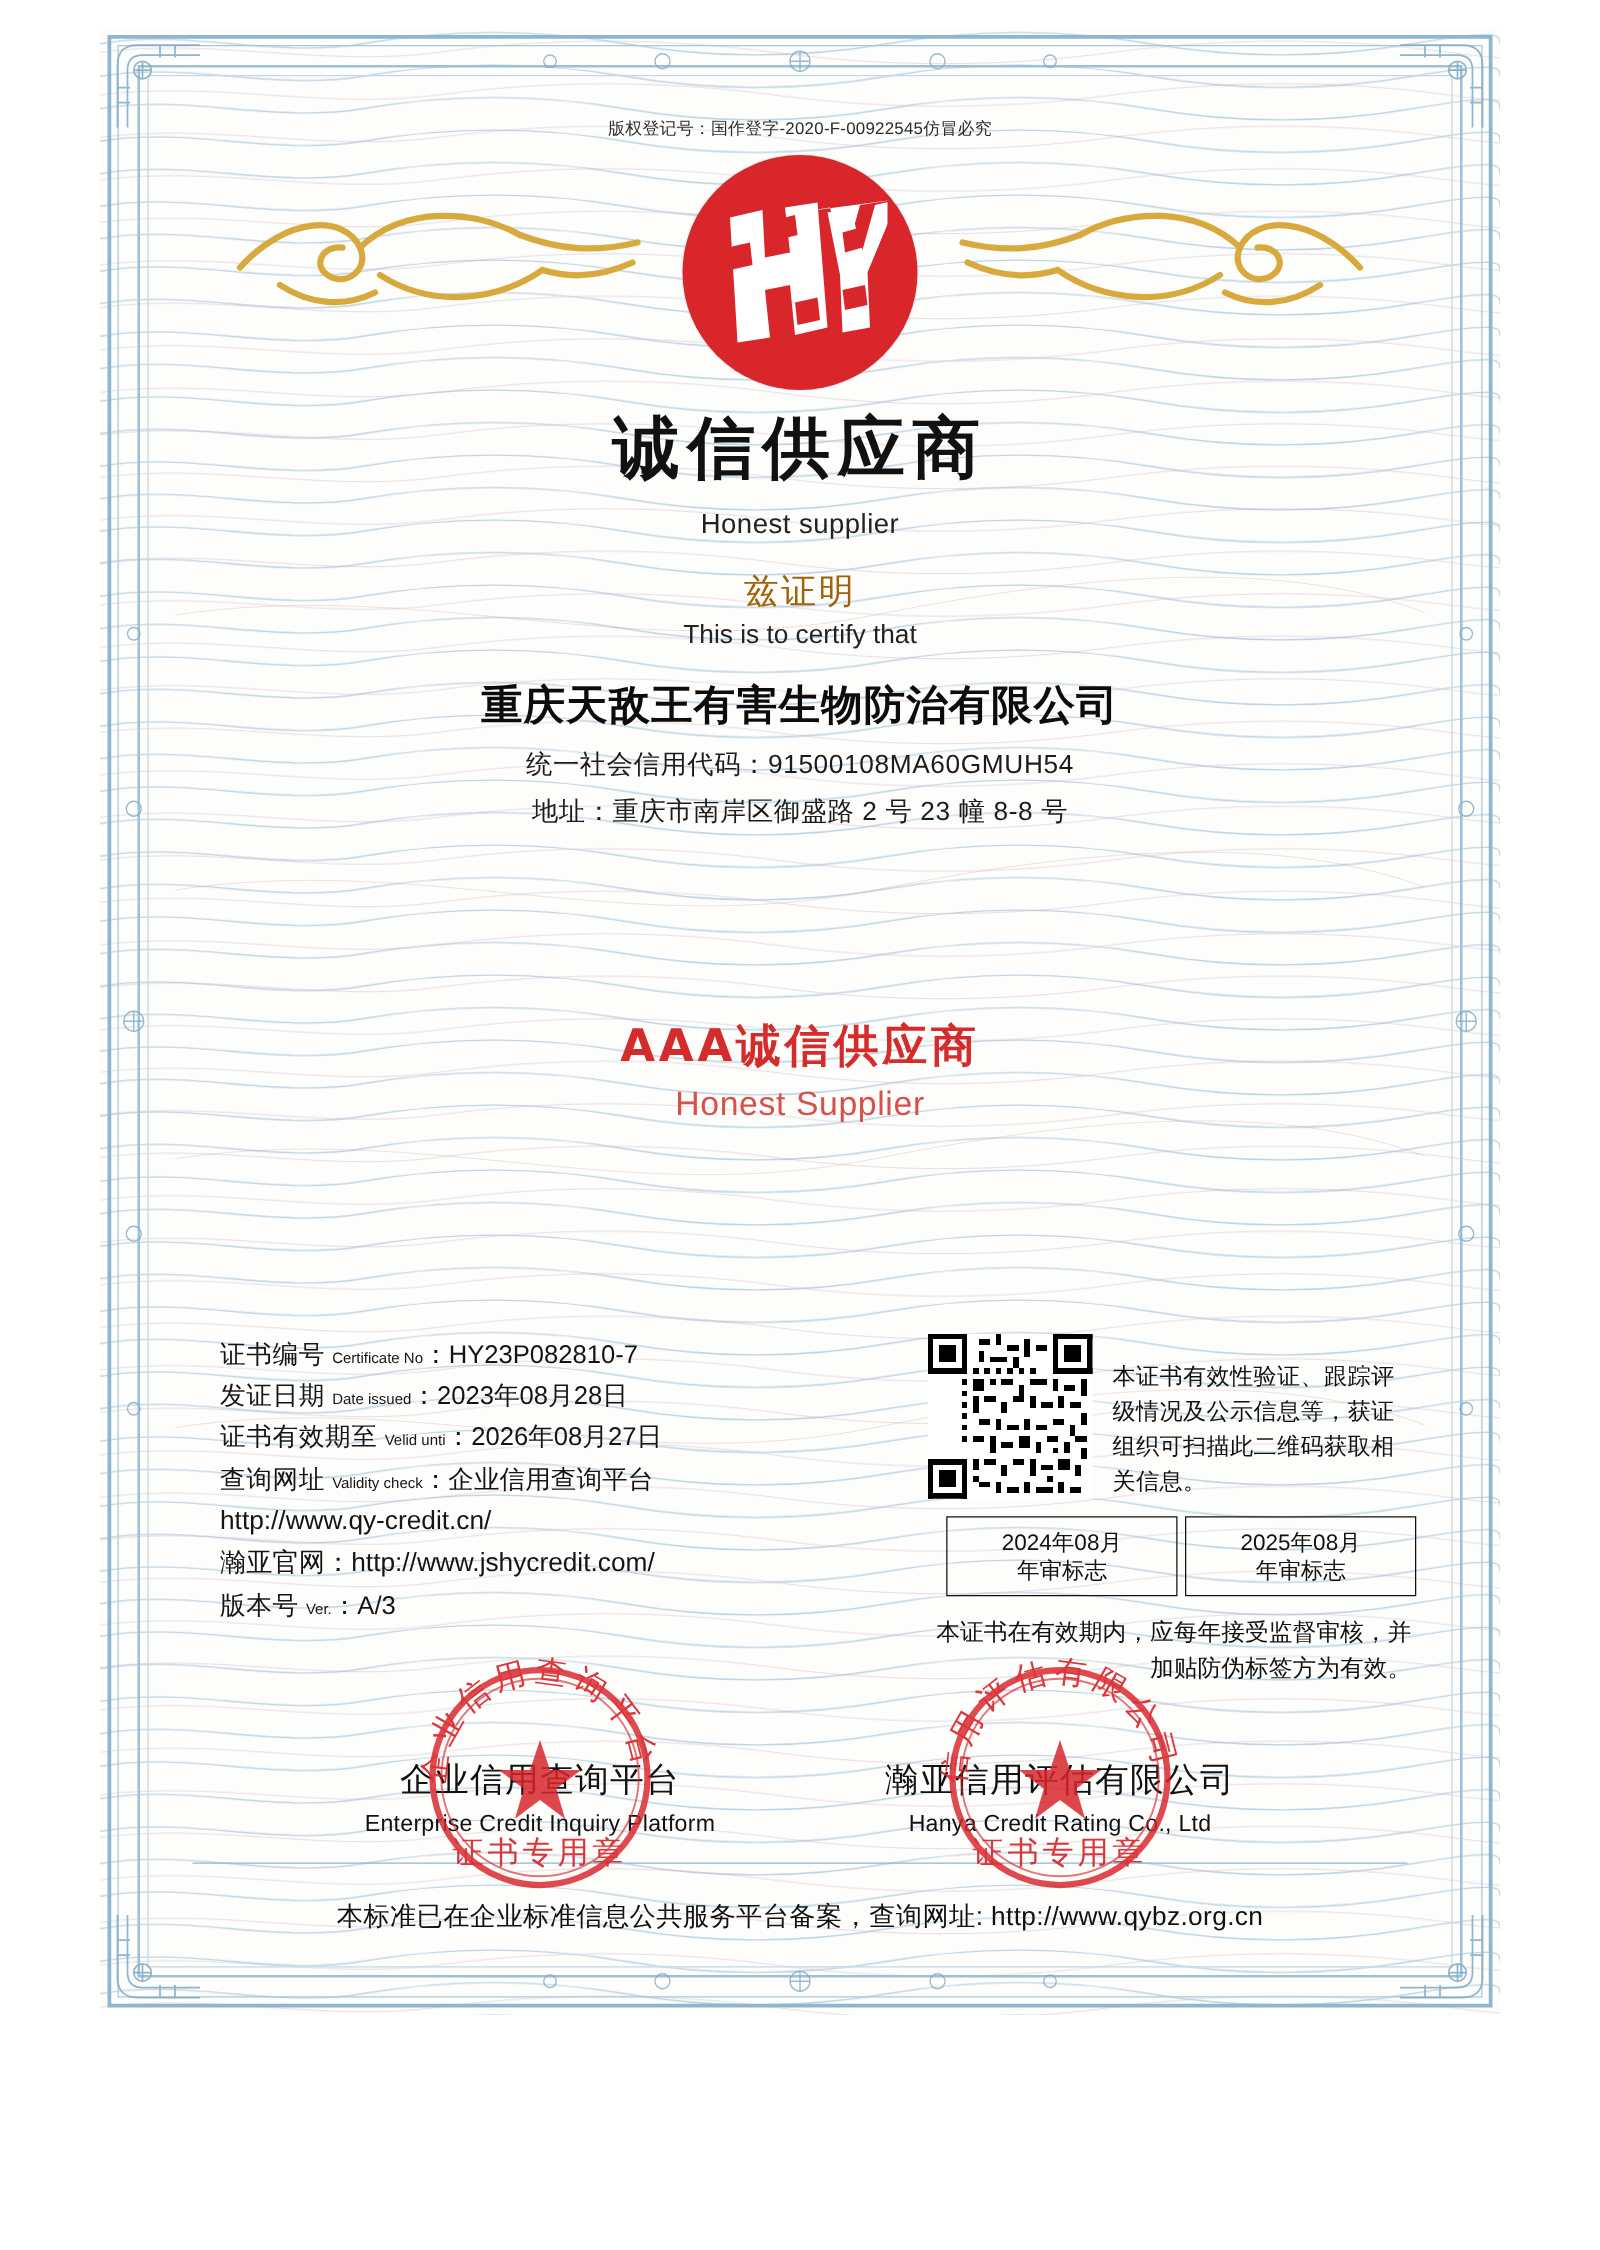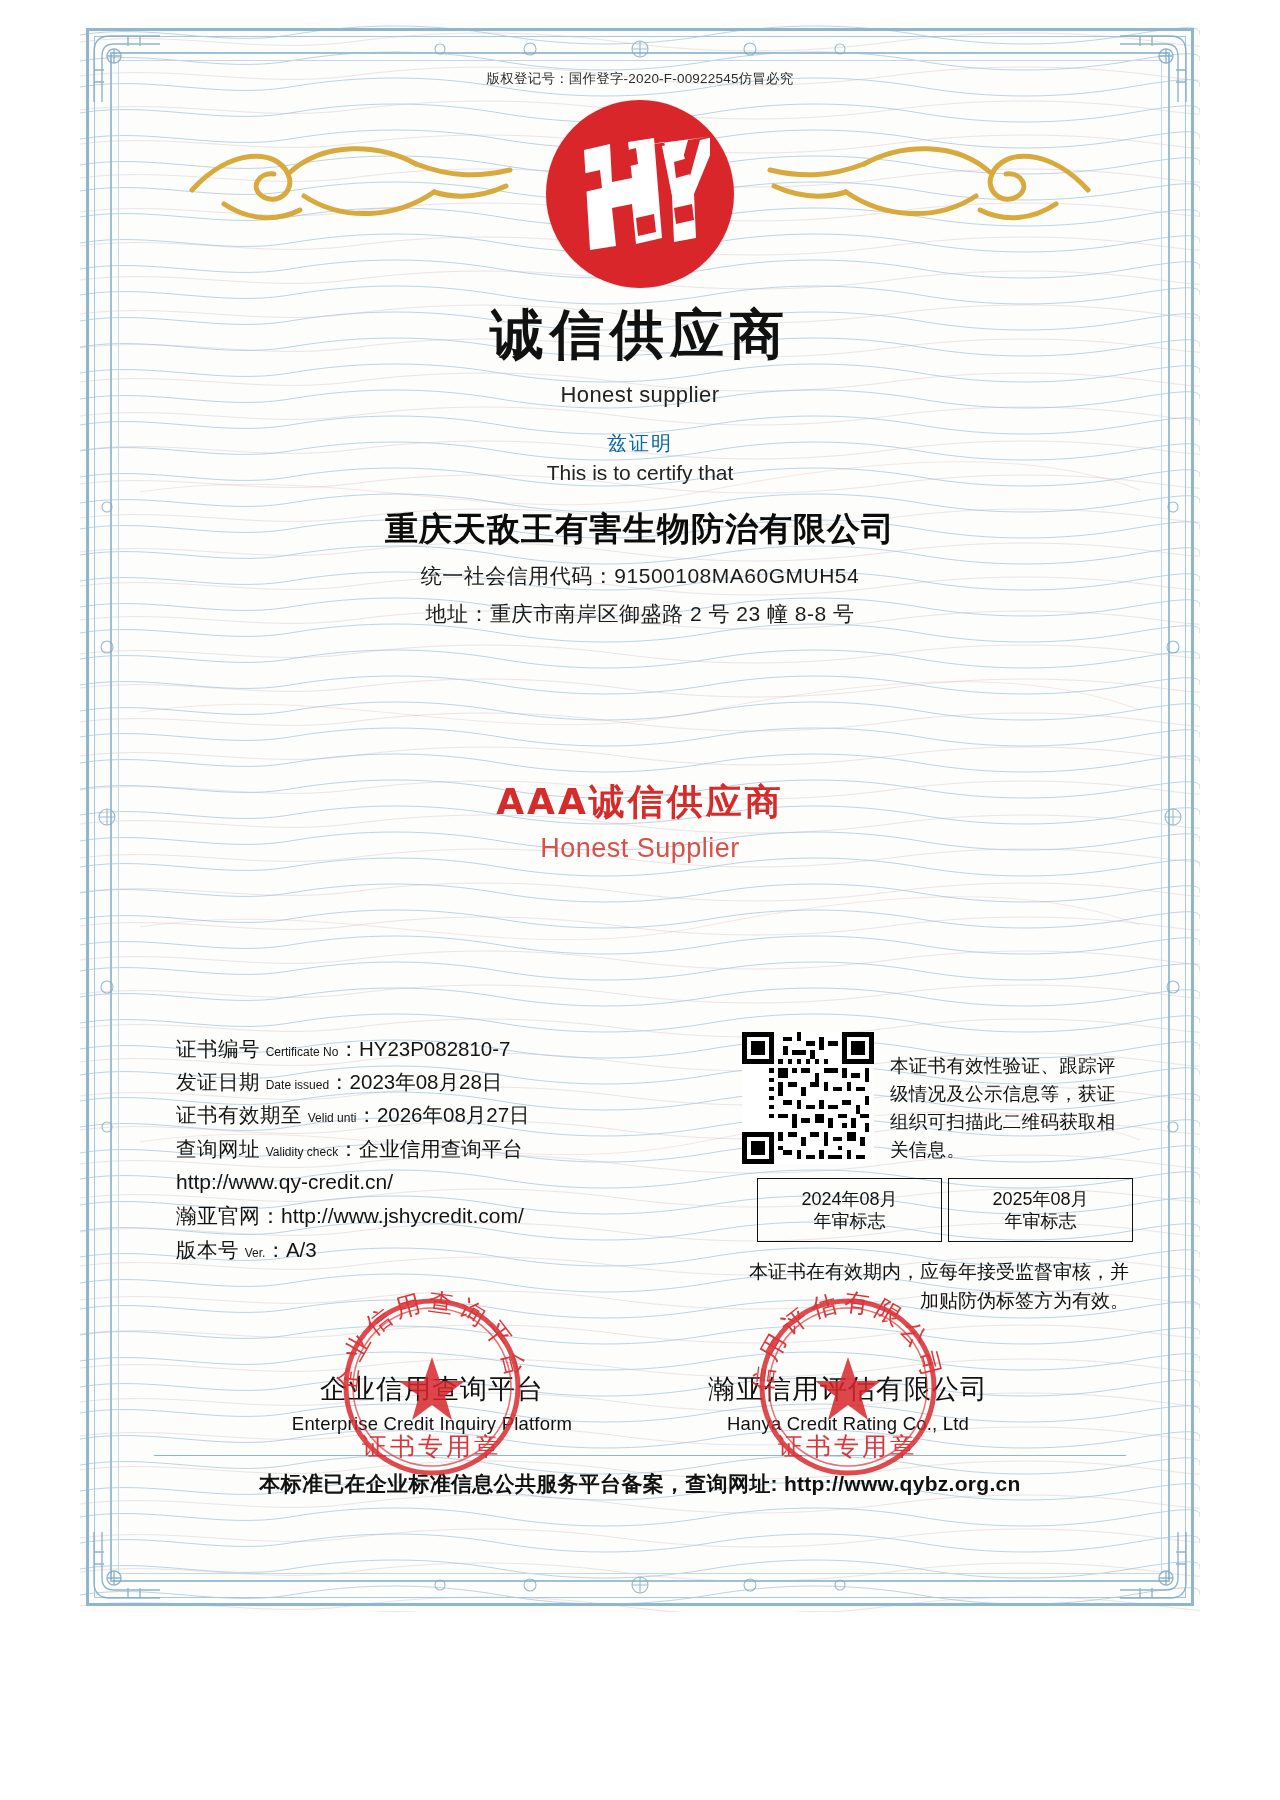--- a/index.html
+++ b/index.html
@@ -80,21 +80,21 @@
     inset: 44px;
     z-index: 6;
   }
 
   
   .copyright-line {
     text-align: center;
     font-size: 13.5px;
     color: #2b2b2b;
     letter-spacing: .2px;
-    margin-top: 4px;
+    margin-top: 28px;
   }
 
   .emblem-row {
     position: relative;
     height: 185px;
     margin-top: 4px;
   }
   .flourish {
     position: absolute;
     top: 42px;
@@ -128,22 +128,22 @@
   }
   .title-en {
     text-align: center;
     font-size: 22px;
     color: #222;
     margin-top: 10px;
     letter-spacing: .4px;
   }
   .certify-cn {
     text-align: center;
-    font-size: 20px;
-    color: #0369a1;
+    font-size: 28px;
+    color: #a16207;
     margin-top: 22px;
     letter-spacing: 2px;
   }
   .certify-en {
     text-align: center;
     font-size: 21px;
     color: #222;
     margin-top: 4px;
   }
   .company-name {
@@ -654,16 +654,16 @@
           </text>
           <polygon points="104,74 112,98 137,98 117,113 124,137 104,122 84,137 91,113 71,98 96,98" fill="#d8262b" opacity=".92"></polygon>
           <text x="104" y="172" text-anchor="middle" font-size="25" fill="#d8262b" font-family="'DejaVu Sans','Liberation Sans',sans-serif" letter-spacing="3">证书专用章</text>
         </svg>
         <div class="seal-org-cn">瀚亚信用评估有限公司</div>
         <div class="seal-org-en">Hanya Credit Rating Co., Ltd</div>
       </div>
     </div>
 
     <div class="footer-rule"></div>
-    <div class="footer-note" style="margin-top:14px;font-weight:bold;">本标准已在企业标准信息公共服务平台备案，查询网址: http://www.qybz.org.cn</div>
+    <div class="footer-note" style="margin-top:28px;">本标准已在企业标准信息公共服务平台备案，查询网址: http://www.qybz.org.cn</div>
 
   </div>
 </div>
 
 </body></html>

